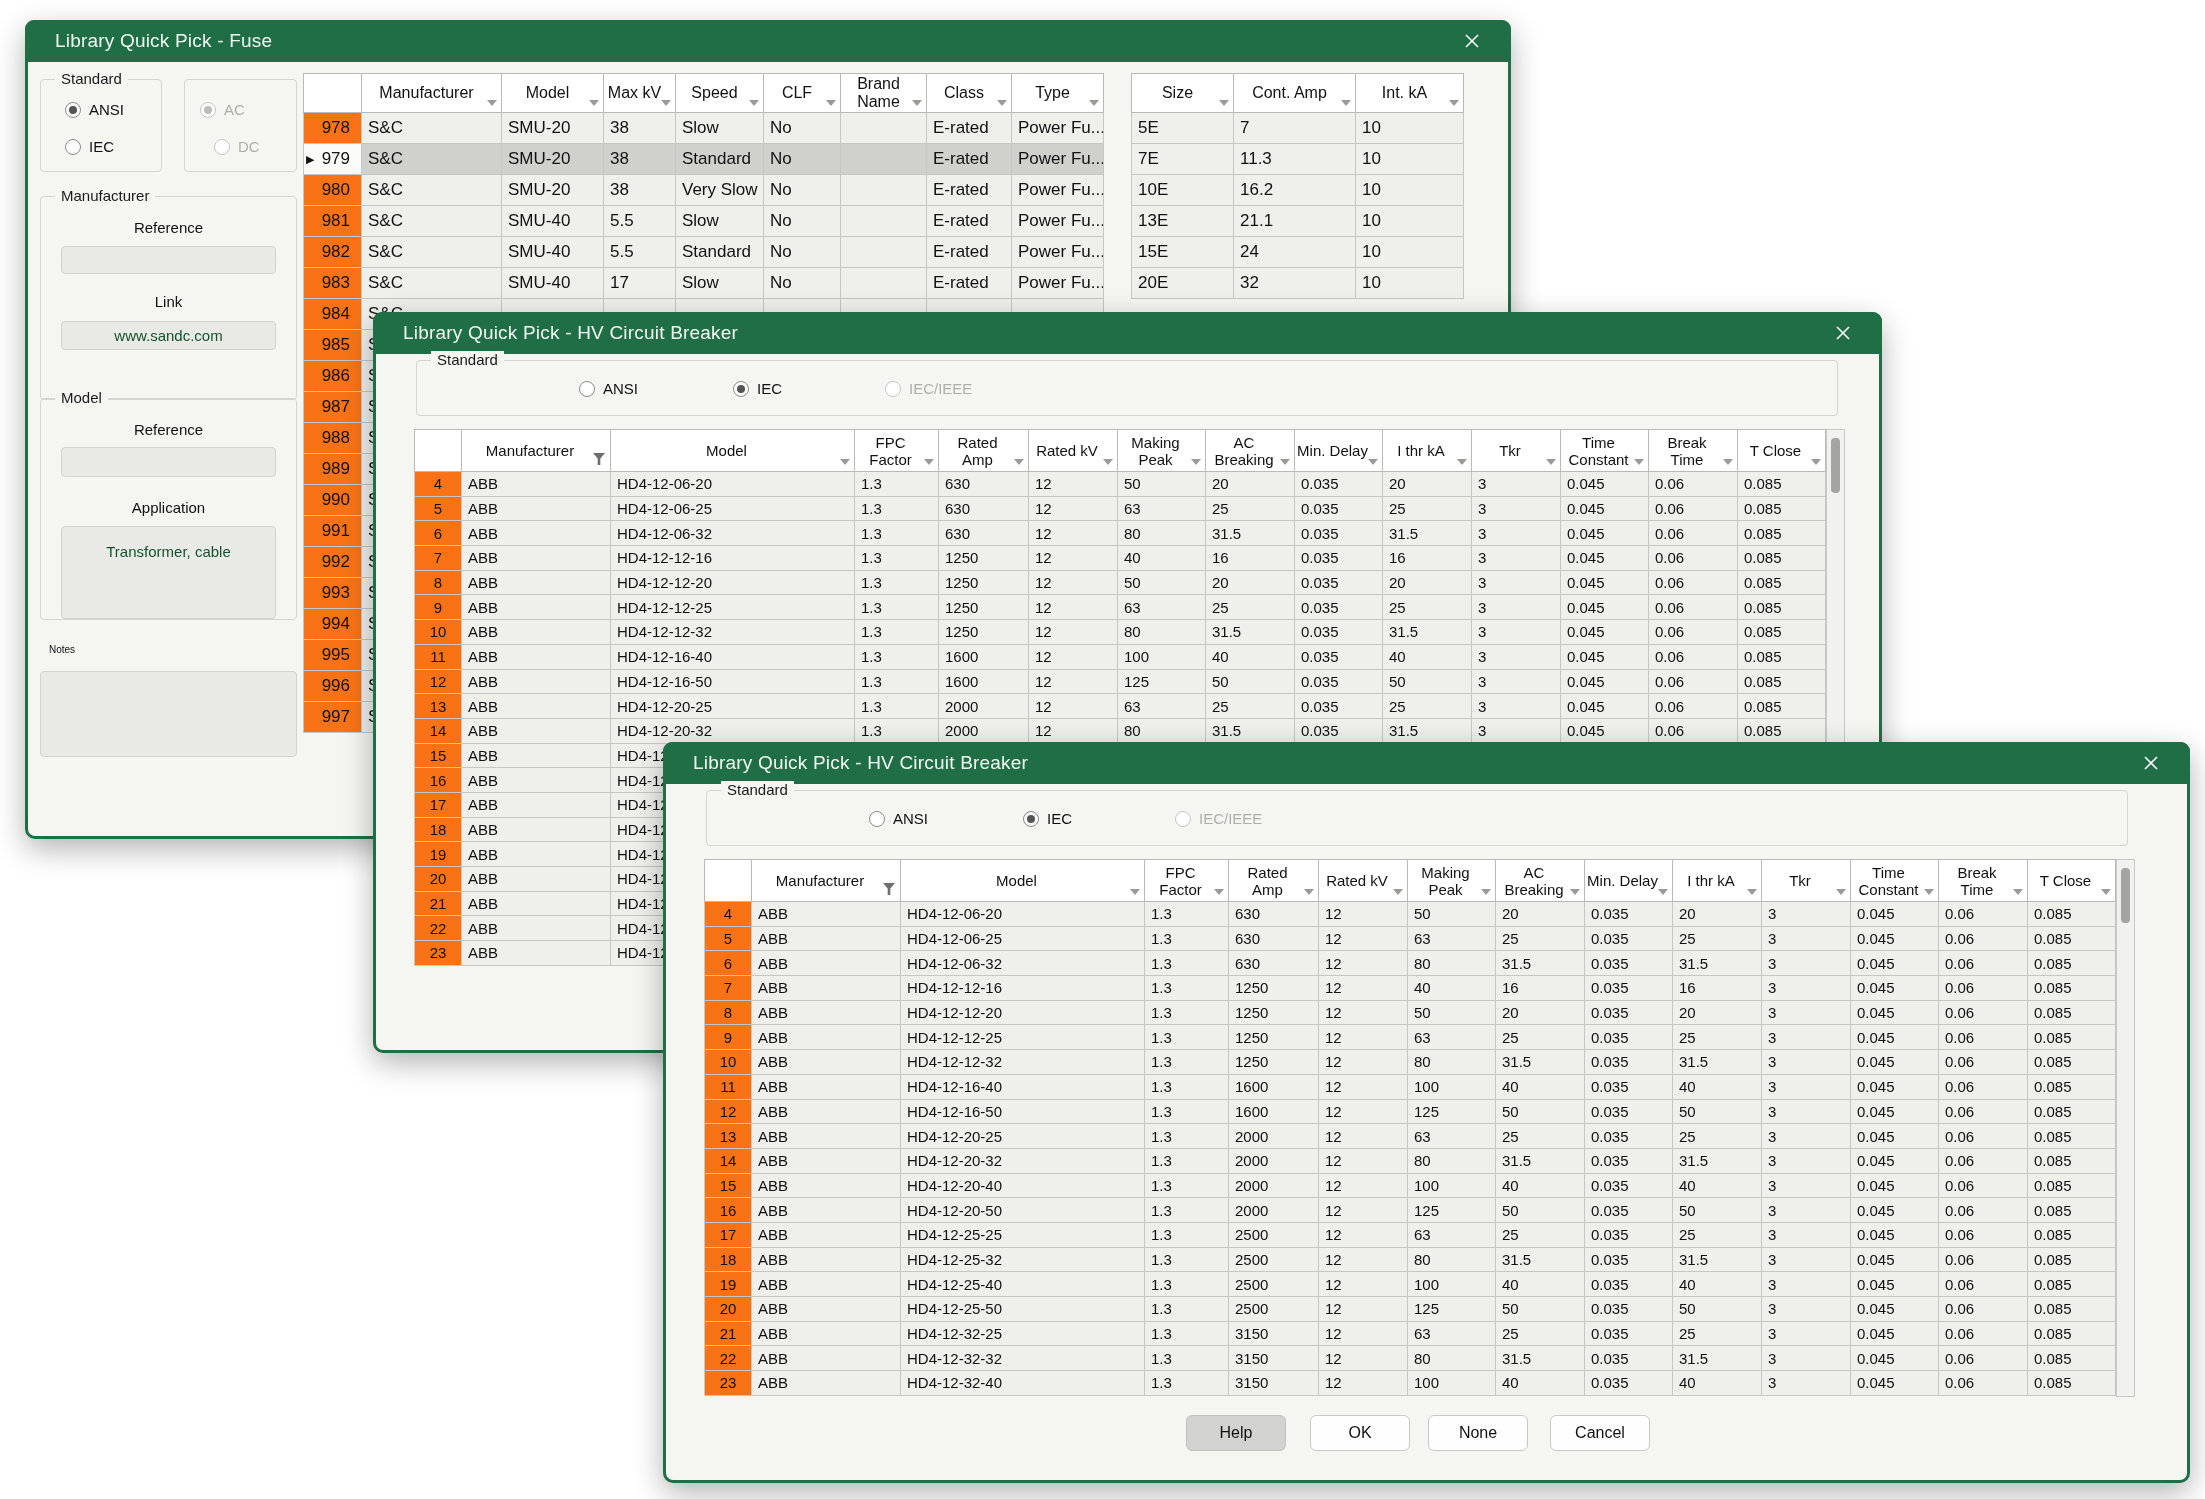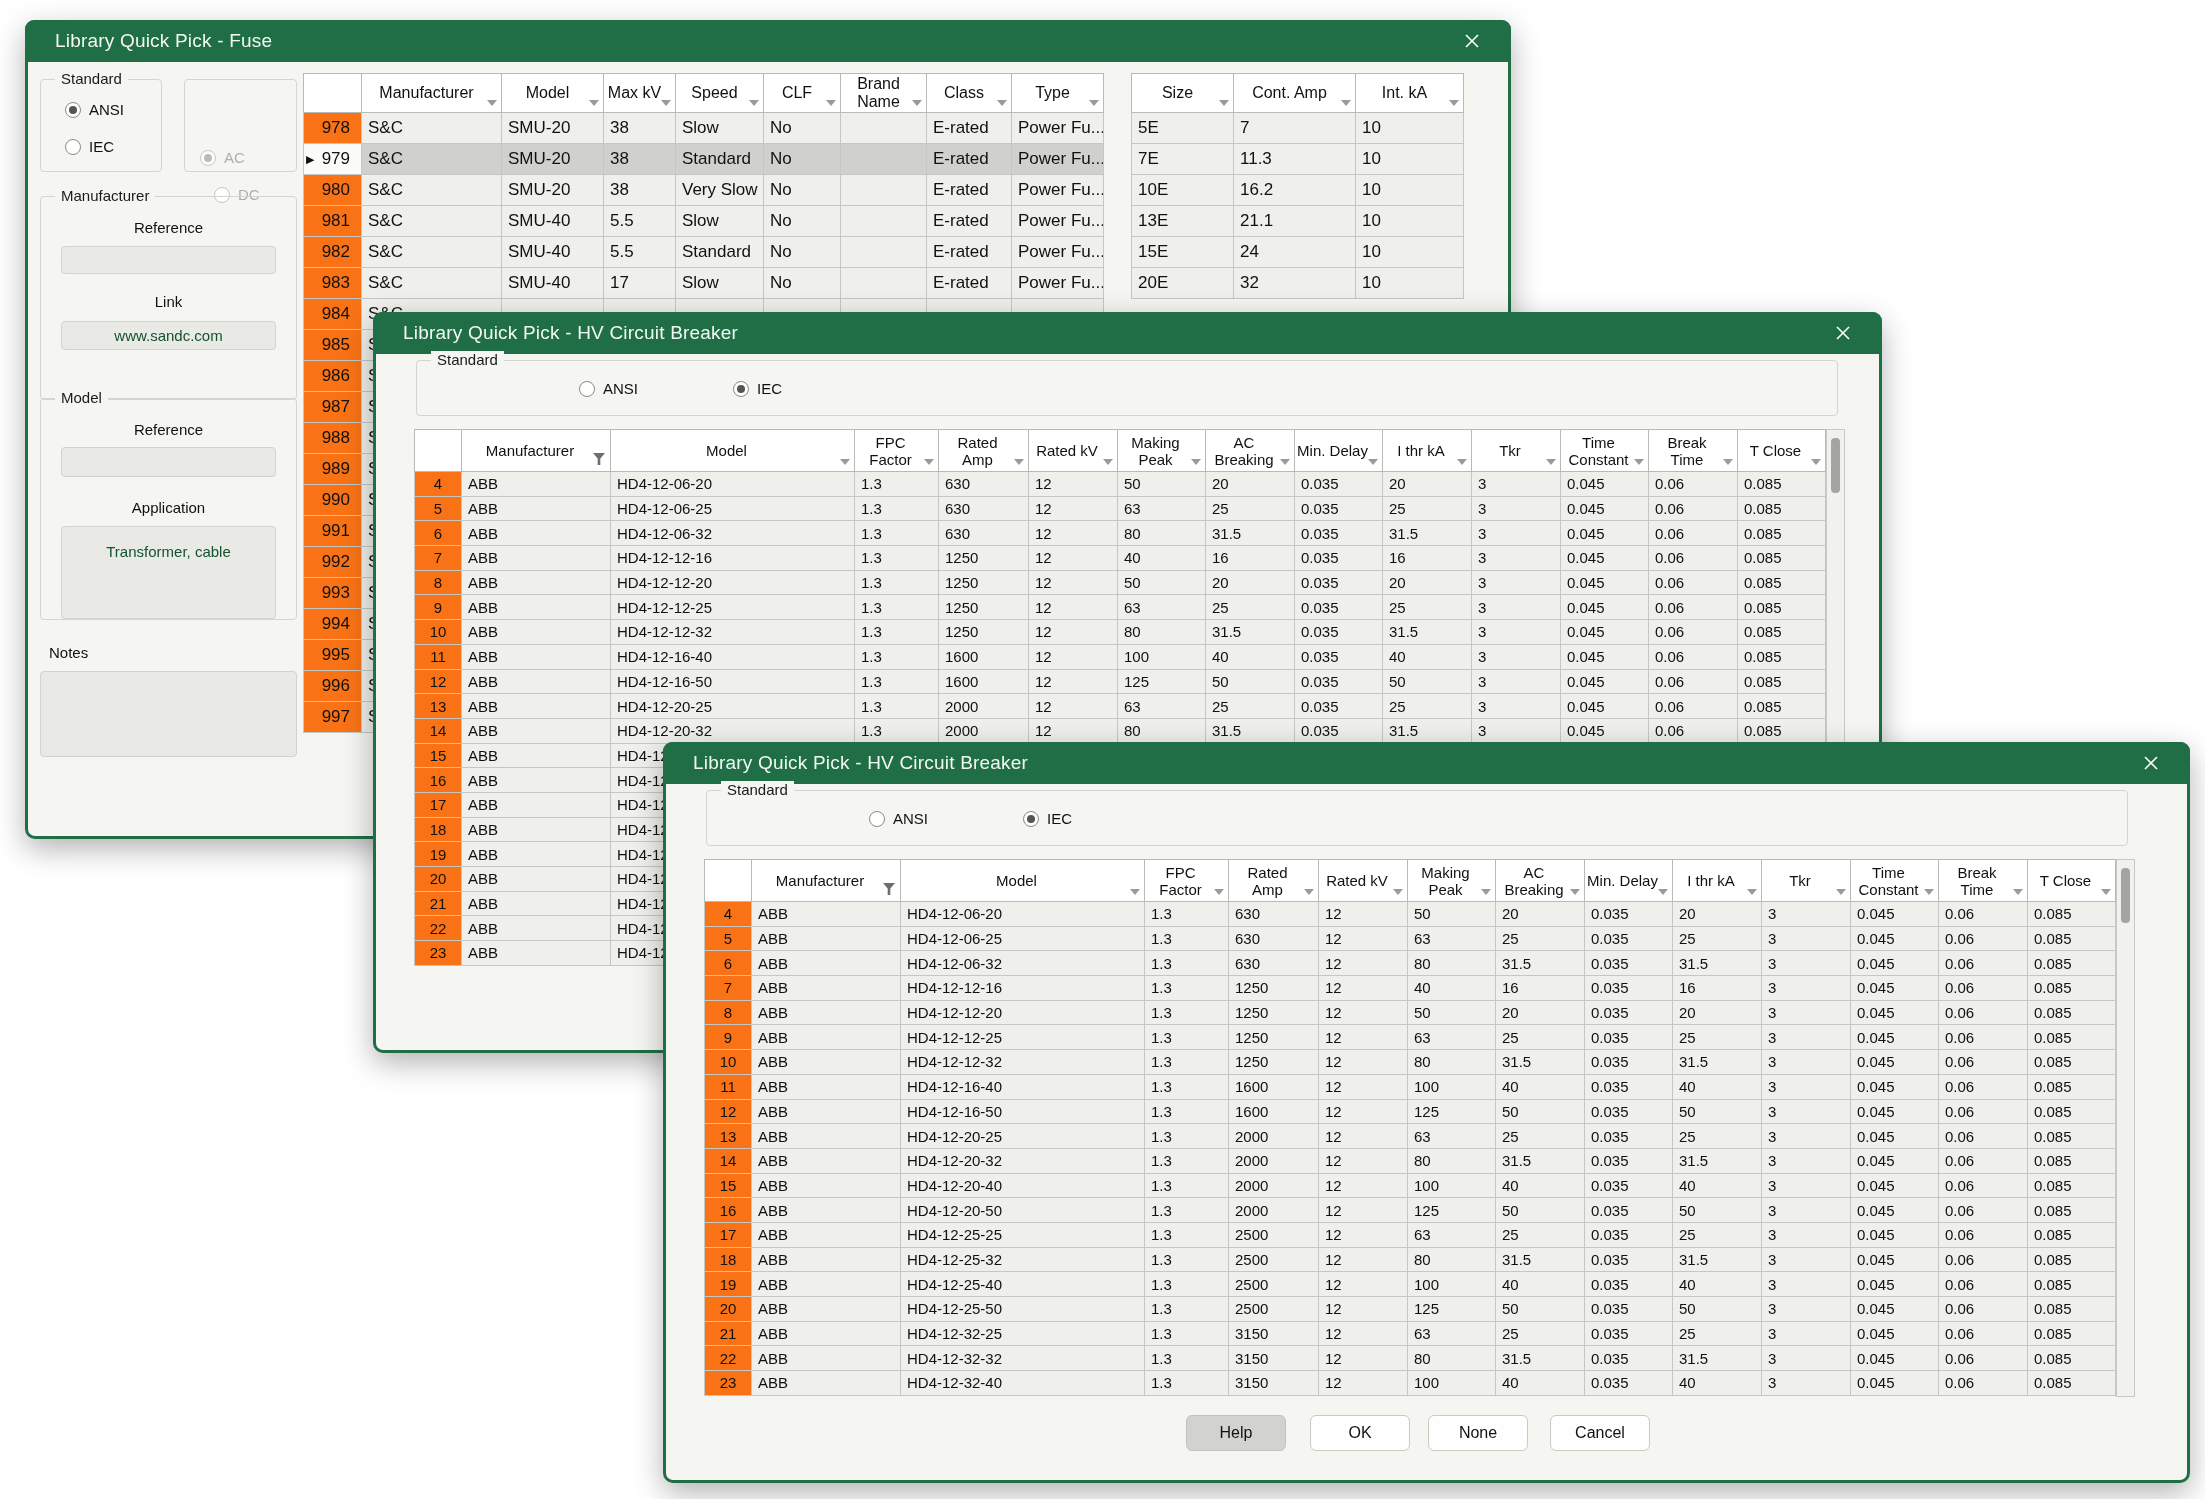--- a/index.html
+++ b/index.html
@@ -18,28 +18,28 @@
   .win-hv-middle{left:373px;top:312px;width:1503px;height:735px;z-index:2;}
   .win-hv-front{left:663px;top:742px;width:1521px;height:735px;z-index:3;}
 
   
   .group{position:absolute;border:1px solid #d4d4d1;border-radius:4px;}
   .legend{position:absolute;top:-10px;left:14px;background:#f5f5f2;padding:0 6px;font-size:15px;color:#1a1a1a;white-space:nowrap;}
   .g-lbl{position:absolute;left:0;width:100%;text-align:center;font-size:15px;color:#111;}
   .field{position:absolute;background:#e9e9e6;border:1px solid #d2d2cf;border-radius:4px;font-size:15px;color:#14532d;
          display:flex;align-items:center;justify-content:center;overflow:hidden;}
   .field.toptext{align-items:flex-start;padding-top:16px;}
-  .notes-lbl{position:absolute;left:21px;top:621px;font-size:15px;}
+  .notes-lbl{position:absolute;left:21px;top:621px;font-size:10px;}
   .notes-area{left:12px;top:648px;width:255px;height:84px;}
 
   
   .radio{position:absolute;display:flex;align-items:center;gap:8px;font-size:15px;white-space:nowrap;}
   .rb{width:14px;height:14px;border-radius:50%;border:1px solid #8a8a88;background:#fff;position:relative;flex:0 0 auto;}
   .rb.on::after{content:"";position:absolute;inset:3px;border-radius:50%;background:#555;}
-  .radio.disabled{color:#aeaeac;margin-top:48px;}
+  .radio.disabled{color:#aeaeac;}
   .radio.disabled .rb{border-color:#c6c6c4;}
   .radio.disabled .rb.on::after{background:#bcbcba;}
 
   
   .dg{position:absolute;border-collapse:collapse;table-layout:fixed;background:#fff;}
   .dg th{background:#ffffff;border:1px solid #b9b9b6;font-weight:normal;position:relative;text-align:center;
          vertical-align:middle;overflow:hidden;}
   .dg td{background:#efefec;border:1px solid #c6c6c3;padding:0 6px;white-space:nowrap;overflow:hidden;vertical-align:middle;}
   .fuse-tbl{font-size:17px;}
   .fuse-tbl th{height:36px;font-size:16px;line-height:18px;padding:1px 12px 1px 2px;}

